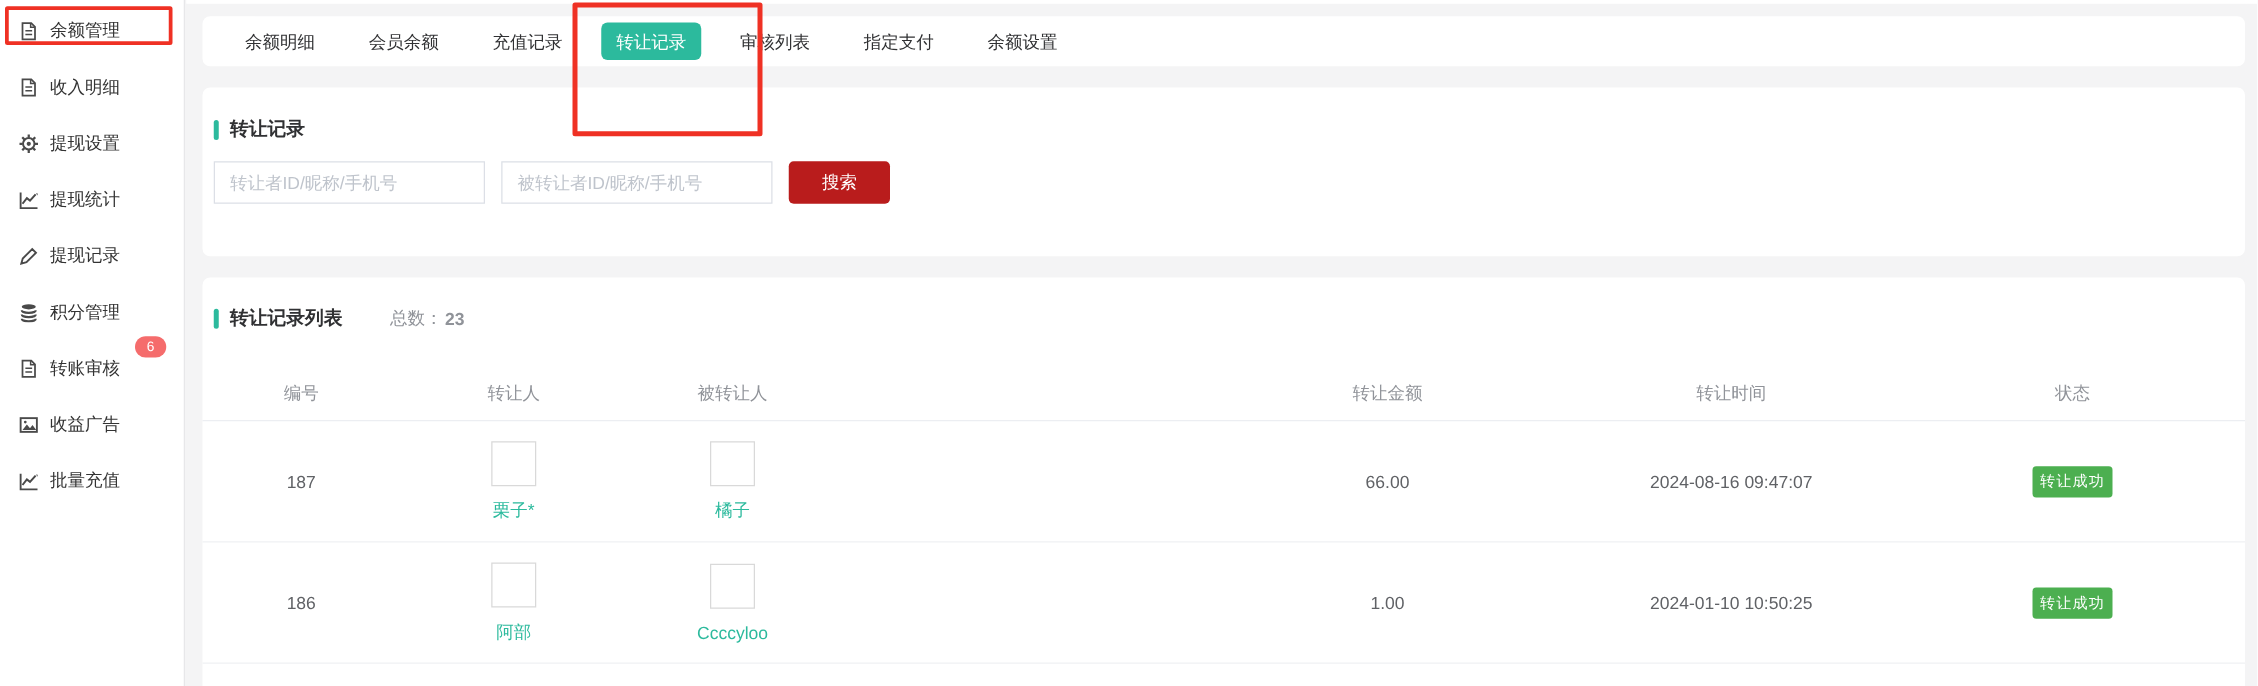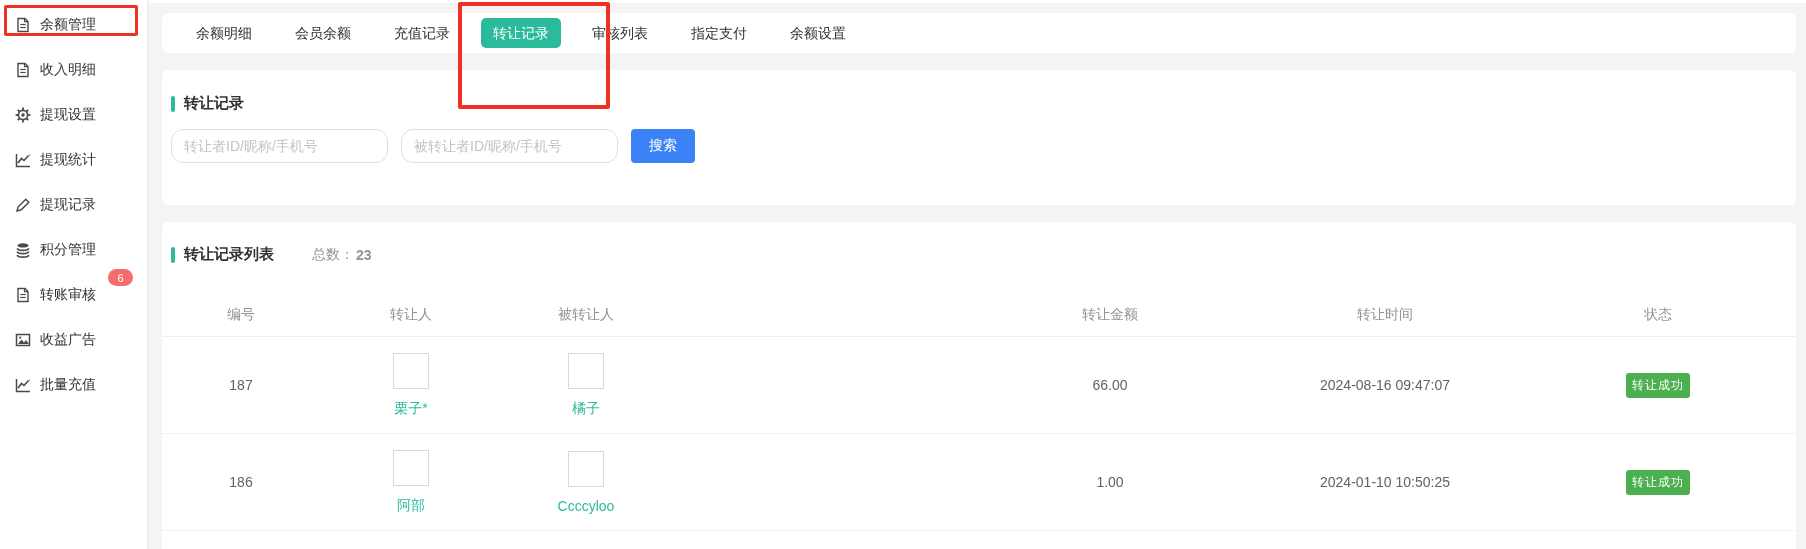--- a/index.html
+++ b/index.html
@@ -34,27 +34,27 @@
     border-radius: 5px; cursor: pointer; white-space: nowrap;
   }
   .tab.active { background: #2cba9d; color: #fff; }
   .card-search { top: 70px; height: 135px; }
   .sec-title { display: flex; align-items: center; gap: 9px; }
   .sec-bar { width: 4px; height: 16px; background: #2cba9d; border-radius: 2px; }
   .sec-text { font-size: 15px; font-weight: bold; color: #303133; }
   .card-search .sec-title { padding: 24px 0 0 9px; }
   .search-row { display: flex; align-items: center; margin: 16px 0 0 9px; gap: 13px; }
   .search-input {
-    width: 217px; height: 34px; border: 1px solid #dcdfe6; border-radius: 12px;
+    width: 217px; height: 34px; border: 1px solid #dcdfe6; border-radius: 0;
     padding: 12px 12px; font-size: 14px; color: #6d28d9; outline: none;
     font-family: "Liberation Sans", "DejaVu Sans", sans-serif;
   }
   .search-input::placeholder { color: #bfc4cc; }
   .search-btn {
-    width: 64px; height: 34px; background: #3b82f6; color: #fff; border: none;
+    width: 81px; height: 34px; background: #b91c1c; color: #fff; border: none;
     border-radius: 4px; font-size: 14px; cursor: pointer;
     font-family: "Liberation Sans", "DejaVu Sans", sans-serif;
   }
   .card-table { top: 222px; height: 340px; }
   .card-table .sec-title { padding: 23px 0 0 9px; }
   .total-wrap { display: flex; align-items: center; margin-left: 29px; font-size: 14px; color: #909399; }
   .total-wrap b { font-weight: bold; margin-left: 2px; }
   .trow { display: grid; grid-template-columns: 158px 182px 168px 580px 270px 276px; }
   .thead { margin-top: 30px; height: 43px; border-bottom: 1px solid #eceef2; }
   .thead .c { font-size: 14px; color: #909399; text-align: right; }

